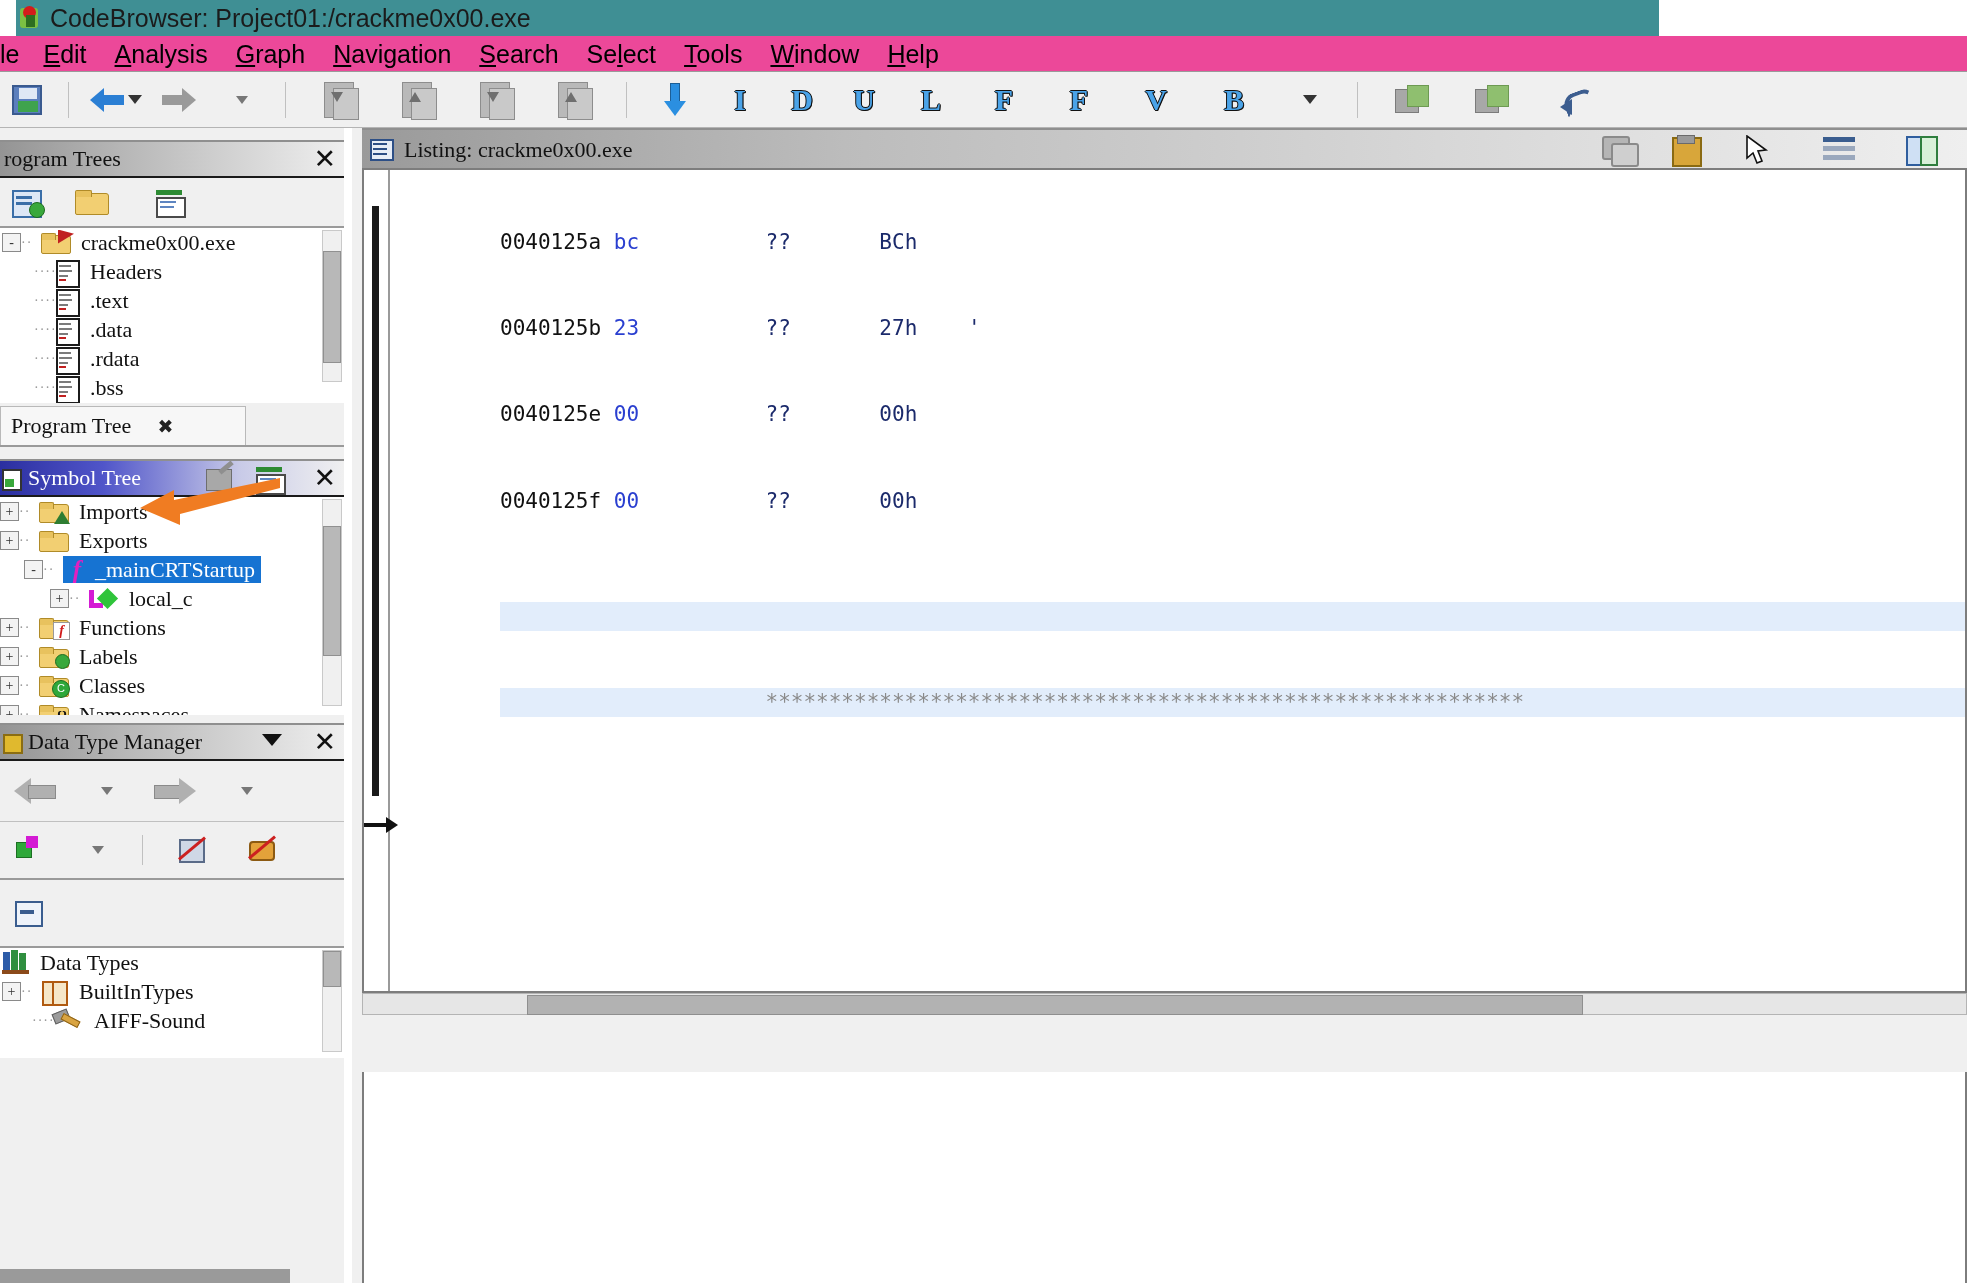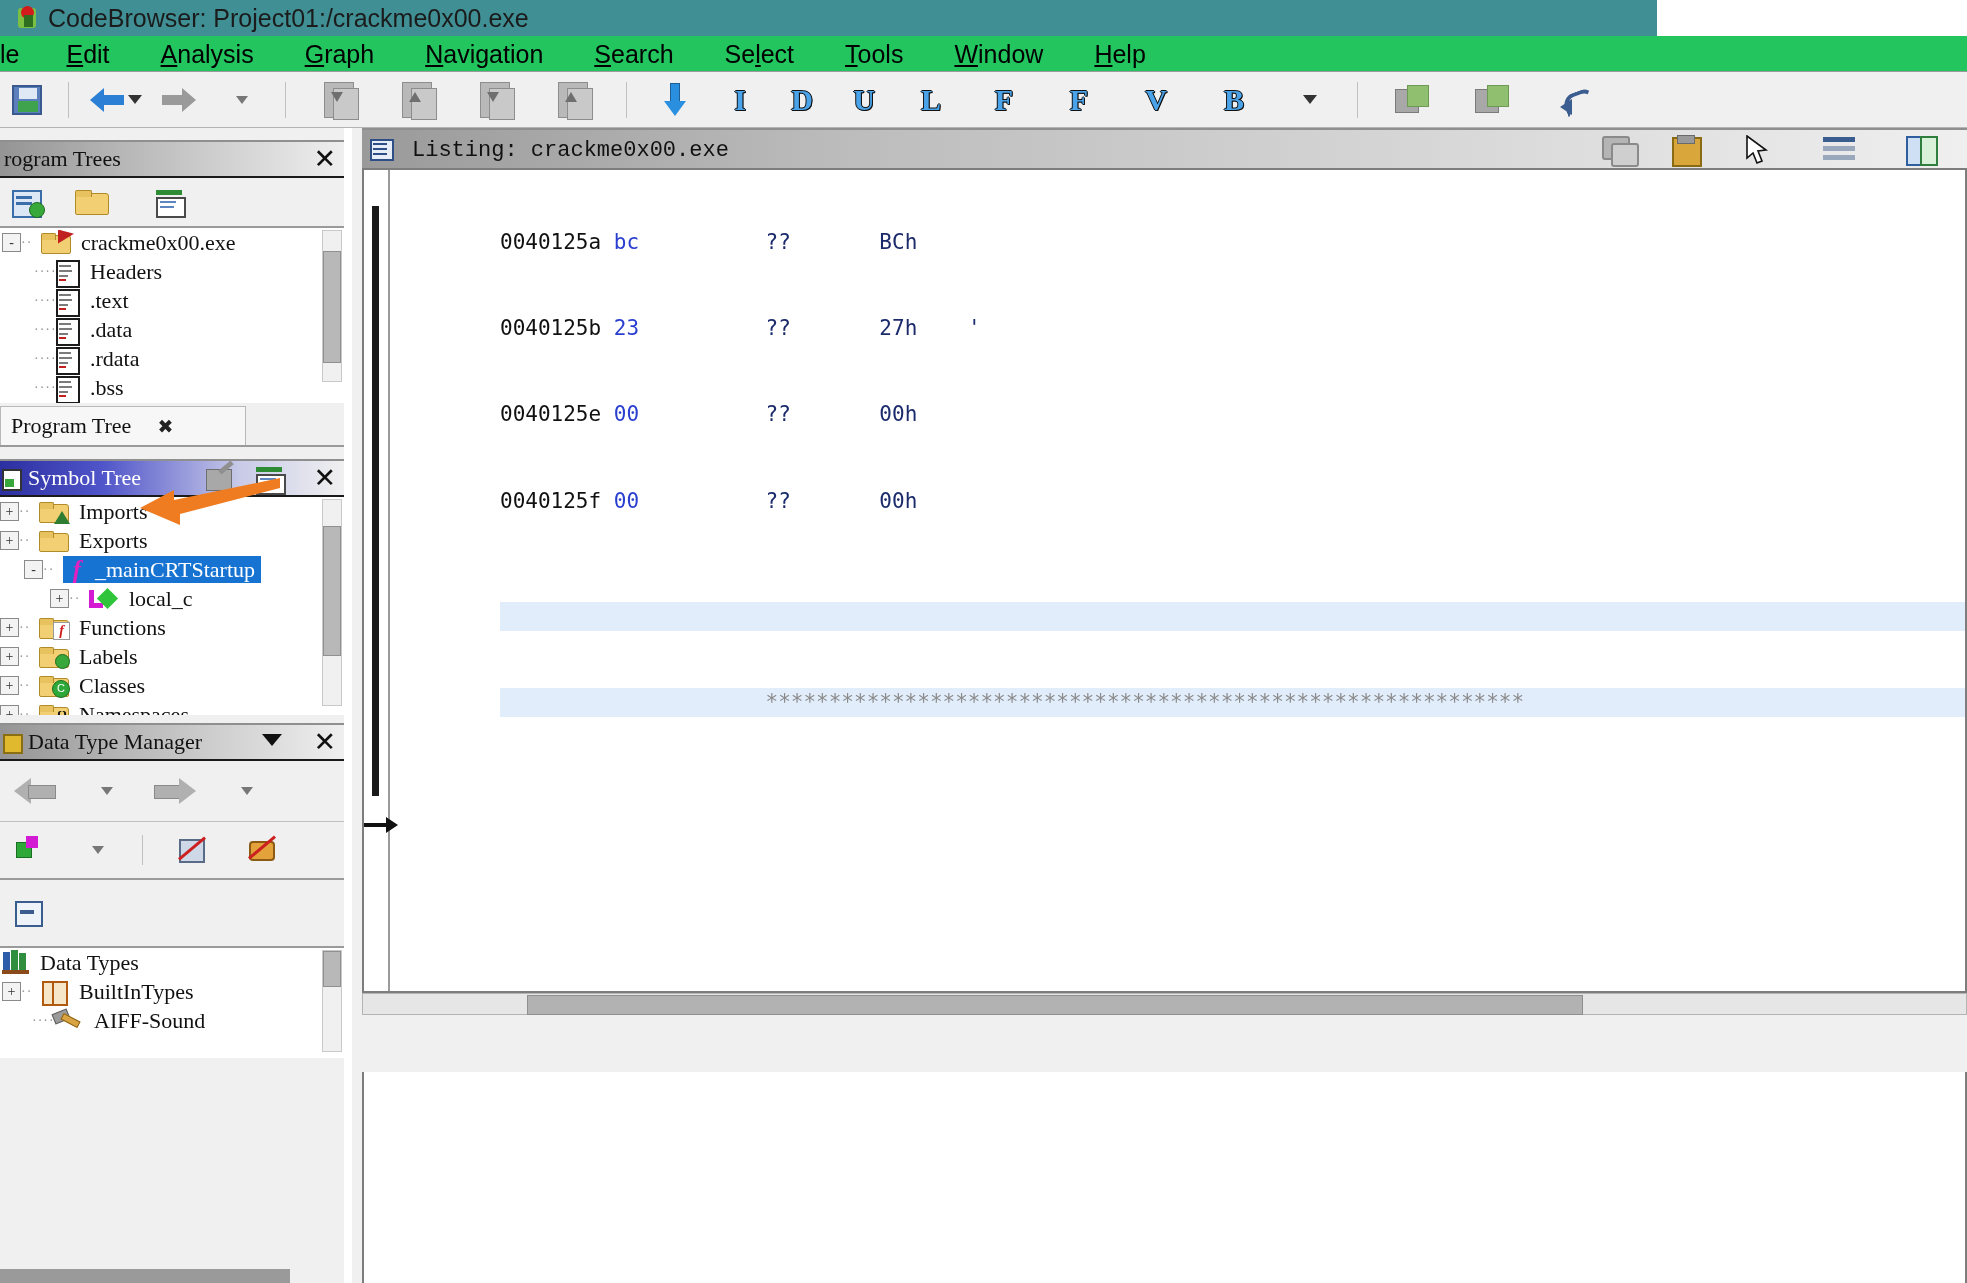--- a/index.html
+++ b/index.html
@@ -6,36 +6,36 @@
   body{
     width:1967px;height:1283px;overflow:hidden;
     background:#ffffff;
     font-family:"Liberation Sans",sans-serif;
     -webkit-font-smoothing:none;
   }
   .app{position:relative;width:1967px;height:1283px;}
 
   
   .titlebar{
-    position:absolute;left:0;top:0;width:1643px;height:36px;
-    background:#3f8f94;display:flex;align-items:center;padding-left:14px;
+    position:absolute;left:16px;top:0;width:1643px;height:36px;
+    background:#3f8f94;display:flex;align-items:center;
   }
   .titlebar .ticon{width:26px;height:26px;margin-left:2px;position:relative;flex:0 0 auto;}
   .titlebar .ticon .g1{position:absolute;left:2px;top:3px;width:18px;height:20px;background:#7bc043;border-radius:3px;}
   .titlebar .ticon .g2{position:absolute;left:5px;top:1px;width:13px;height:13px;background:#d41b1b;border-radius:50%;}
   .titlebar .ticon .g3{position:absolute;left:8px;top:10px;width:9px;height:12px;background:#2d6e20;}
   .titletext{
     color:#1b1b1b;font-size:25px;font-family:"Liberation Sans",sans-serif;
     margin-left:6px;white-space:nowrap;letter-spacing:0px;
   }
 
   
   .menubar{
     position:absolute;left:0;top:36px;width:1967px;height:36px;
-    background:#22c55e;display:flex;align-items:center;gap:23px;
+    background:#ec4899;display:flex;align-items:center;
   }
   .menuitem{
     font-size:25px;color:#000;white-space:nowrap;
     padding:0 14px;font-family:"Liberation Sans",sans-serif;
   }
   .menuitem u{text-decoration:underline;}
   .menusep{position:absolute;left:0;top:71px;width:1967px;height:1px;background:#9a9a9a;}
 
   
   .toolbar{
@@ -178,21 +178,21 @@
   .main{position:absolute;left:352px;top:128px;width:1615px;height:1155px;background:#f0f0f0;}
   .listingtitle{
     position:absolute;left:10px;top:0;right:0;height:40px;
     background:linear-gradient(to right,#9a9a9a 0%,#bcbcbc 30%,#efefef 100%);
     border-top:2px solid #8f8f8f;border-bottom:2px solid #1a1a1a;
     display:flex;align-items:center;
   }
   .lt-icon{width:24px;height:22px;margin-left:8px;position:relative;flex:0 0 auto;}
   .lt-icon .f{position:absolute;inset:0;background:#e8eef7;border:2px solid #2d4f86;}
   .lt-icon .l{position:absolute;left:3px;width:14px;height:2px;background:#2d4f86;}
-  .listingtitle .ltxt{margin-left:18px;font-family:Liberation Mono, monospace;font-size:22px;color:#111;white-space:nowrap;}
+  .listingtitle .ltxt{margin-left:10px;font-family:Liberation Serif, serif;font-size:22px;color:#111;white-space:nowrap;}
   .lt-tools{position:absolute;right:4px;top:0;height:40px;display:flex;align-items:center;}
   .ltbtn{width:58px;height:40px;display:flex;align-items:center;justify-content:center;}
 
   .listingbody{position:absolute;left:10px;top:40px;width:1605px;height:825px;background:#fff;border:2px solid #7d7d7d;box-sizing:border-box;overflow:hidden;}
   .marginpane{position:absolute;left:0;top:0;width:24px;height:100%;background:#fff;border-right:2px solid #9a9a9a;}
   .navbar-strip{position:absolute;left:12px;top:70px;width:6px;height:500px;background:#1a1a1a;}
 
   .code{
     position:absolute;left:136px;top:0;right:0;bottom:0;
     font-family:"DejaVu Sans Mono",monospace;font-size:21px;line-height:28.8px;

